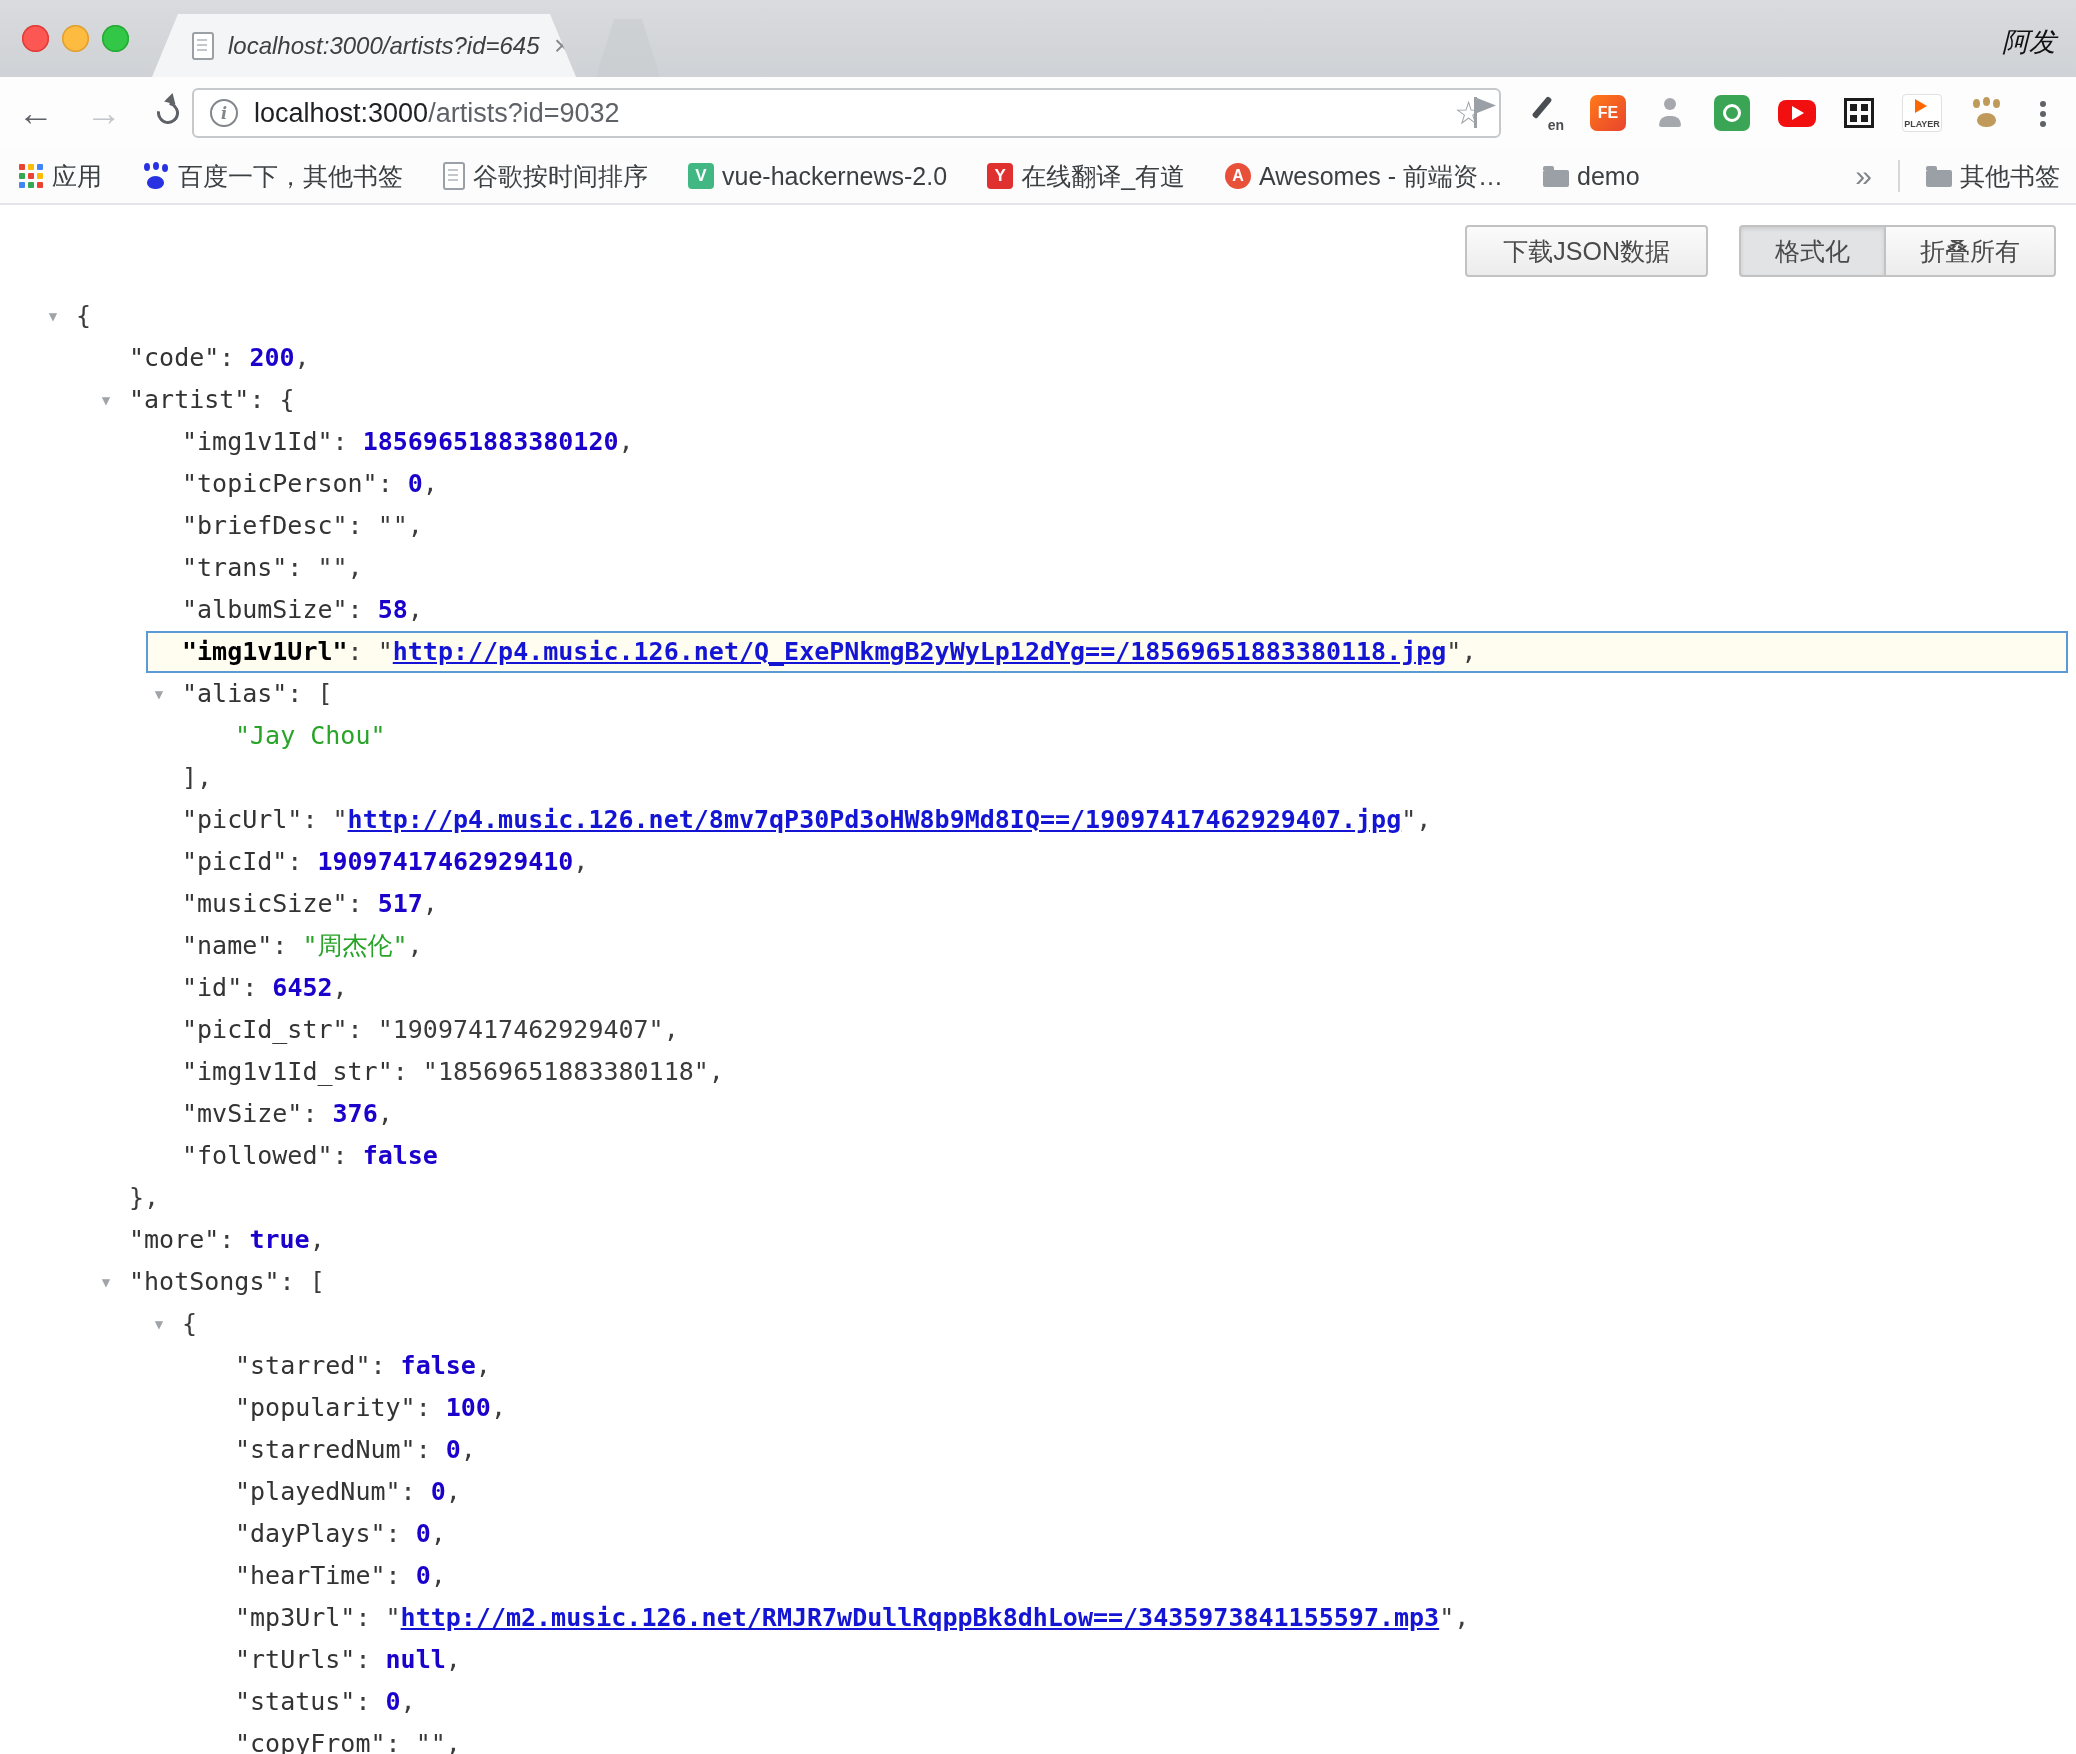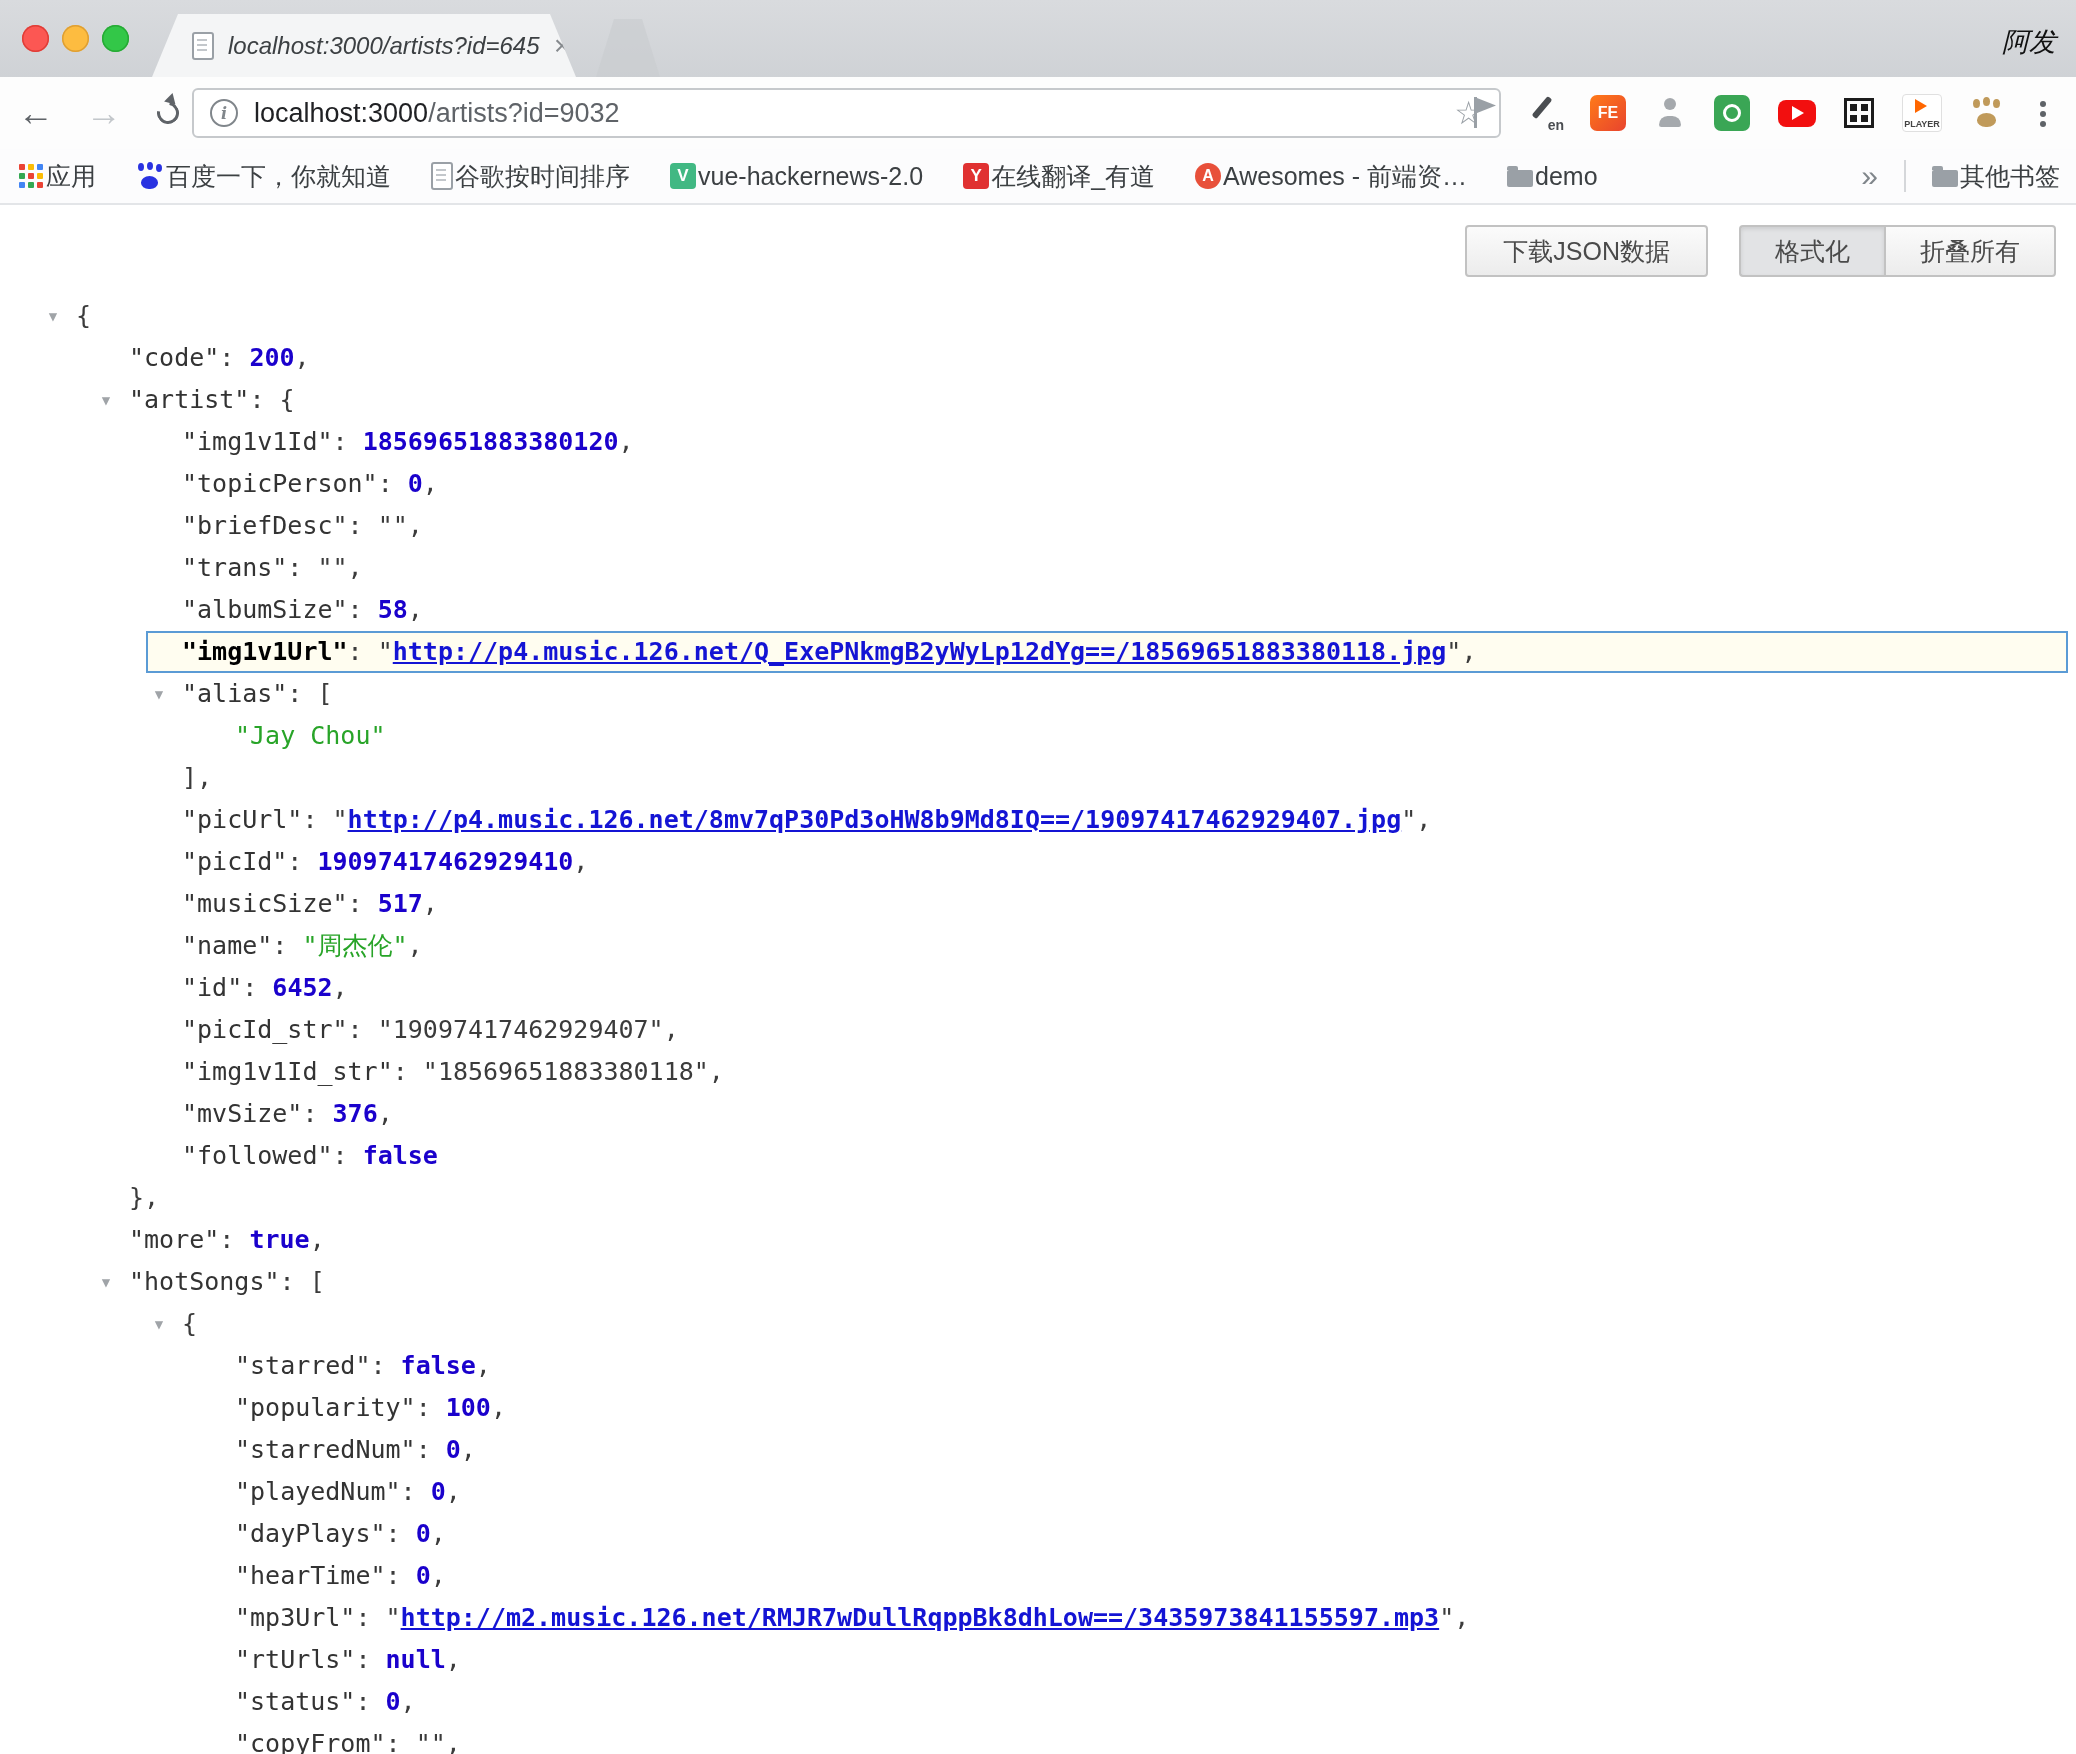--- a/index.html
+++ b/index.html
@@ -85,21 +85,21 @@
   .paw-extension-icon::before { content:""; position:absolute; top:3px; left:3px; width:7px; height:9px;
                                 border-radius:50%; background:#c09a5a;
                                 box-shadow:10px -2px 0 #c09a5a, 20px 0 0 #c09a5a; }
   .paw-extension-icon::after { content:""; position:absolute; bottom:3px; left:7px; width:19px; height:14px;
                                border-radius:50% 50% 46% 46%; background:#c09a5a; }
 
   
   .bookmarks { position:absolute; top:149px; left:0; right:0; height:54px; background:#fcfcfd;
                border-bottom:2px solid #e3e5e8; }
   .bm-list { position:absolute; left:18px; top:0; height:54px; display:flex; align-items:center; gap:40px; }
-  .bm-item { display:flex; align-items:center; gap:2px; font-size:25px; color:#3c4043; white-space:nowrap; cursor:pointer; }
+  .bm-item { display:flex; align-items:center; gap:8px; font-size:25px; color:#3c4043; white-space:nowrap; cursor:pointer; }
   .bm-icon { display:inline-block; position:relative; flex:none; }
   .apps-grid-icon { width:26px; height:26px; }
   .apps-grid-icon::before { content:""; position:absolute; top:1px; left:1px; width:6px; height:6px; border-radius:1px;
       background:#ea4335;
       box-shadow:9px 0 0 #fbbc05, 18px 0 0 #4285f4, 0 9px 0 #34a853, 9px 9px 0 #ea4335,
                  18px 9px 0 #fbbc05, 0 18px 0 #4285f4, 9px 18px 0 #34a853, 18px 18px 0 #ea4335; }
   .baidu-paw-favicon { width:28px; height:28px; }
   .baidu-paw-favicon::before { content:""; position:absolute; top:1px; left:2px; width:6px; height:8px;
       border-radius:50%; background:#2932e1; box-shadow:9px -1px 0 #2932e1, 18px 1px 0 #2932e1; }
   .baidu-paw-favicon::after { content:""; position:absolute; bottom:1px; left:5px; width:17px; height:13px;
@@ -193,21 +193,21 @@
   </div>
 
   <div class="bookmarks">
     <div class="bm-list">
         <div class="bm-item">
           <span class="bm-icon apps-grid-icon"></span>
           <span class="bm-label">应用</span>
         </div>
         <div class="bm-item">
           <span class="bm-icon baidu-paw-favicon"></span>
-          <span class="bm-label">百度一下，你就知道</span>
+          <span class="bm-label">百度一下，其他书签</span>
         </div>
         <div class="bm-item">
           <span class="bm-icon page-icon"></span>
           <span class="bm-label">谷歌按时间排序</span>
         </div>
         <div class="bm-item">
           <span class="bm-icon vue-v-favicon">V</span>
           <span class="bm-label">vue-hackernews-2.0</span>
         </div>
         <div class="bm-item">

